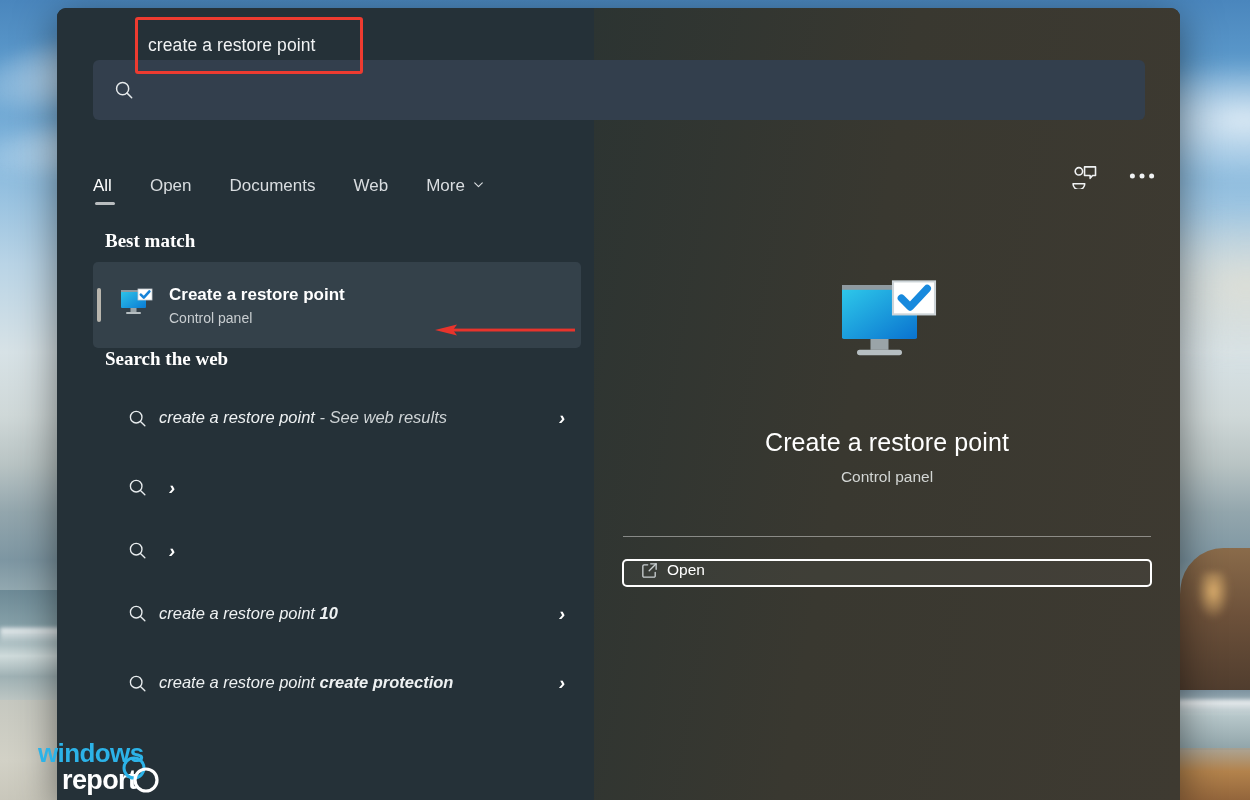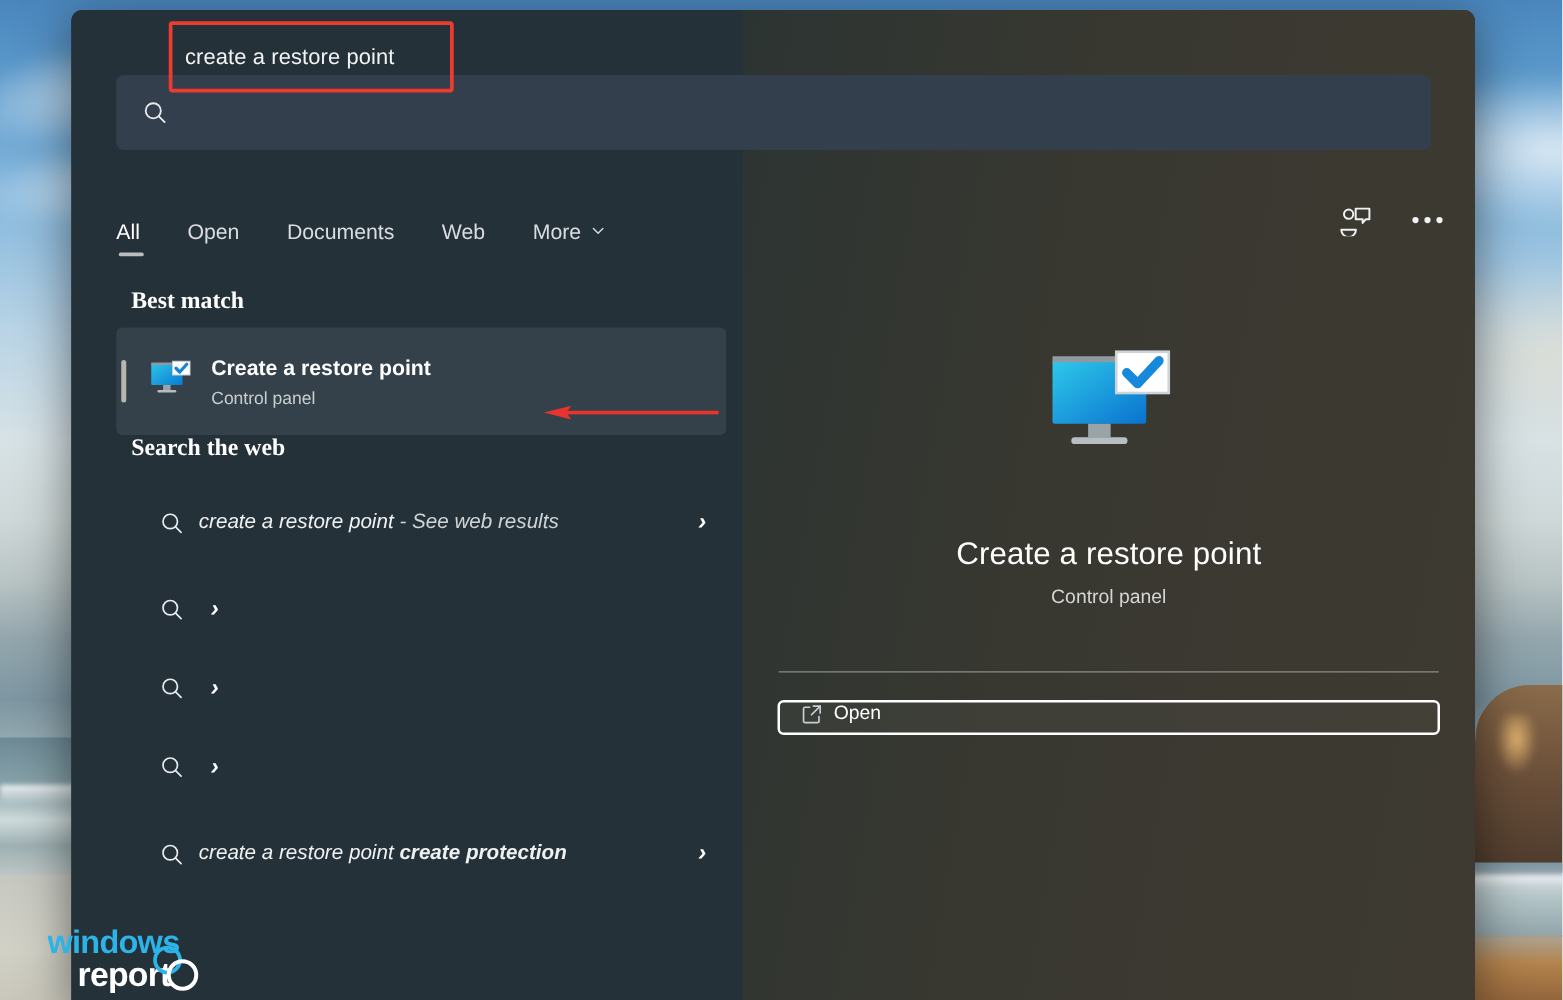--- a/index.html
+++ b/index.html
@@ -398,20 +398,23 @@
             <span class="web-chevron">›</span>
           </div>
 
           <div class="web-row short">
             <span class="web-icon-wrap">
               <svg width="21" height="21" viewBox="0 0 24 24" fill="none" stroke="#e8ecee" stroke-width="1.55" stroke-linecap="round">
                 <circle cx="10.5" cy="10.5" r="6.6"></circle>
                   <line x1="15.4" y1="15.4" x2="20.4" y2="20.4"></line>
               </svg>
             </span>
+            <span class="web-label">
+              <span>create a restore point </span><b>10</b>
+            </span>
             <span class="web-chevron">›</span>
           </div>
 
           <div class="web-row tall">
             <span class="web-icon-wrap">
               <svg width="21" height="21" viewBox="0 0 24 24" fill="none" stroke="#e8ecee" stroke-width="1.55" stroke-linecap="round">
                 <circle cx="10.5" cy="10.5" r="6.6"></circle>
                   <line x1="15.4" y1="15.4" x2="20.4" y2="20.4"></line>
               </svg>
             </span>

